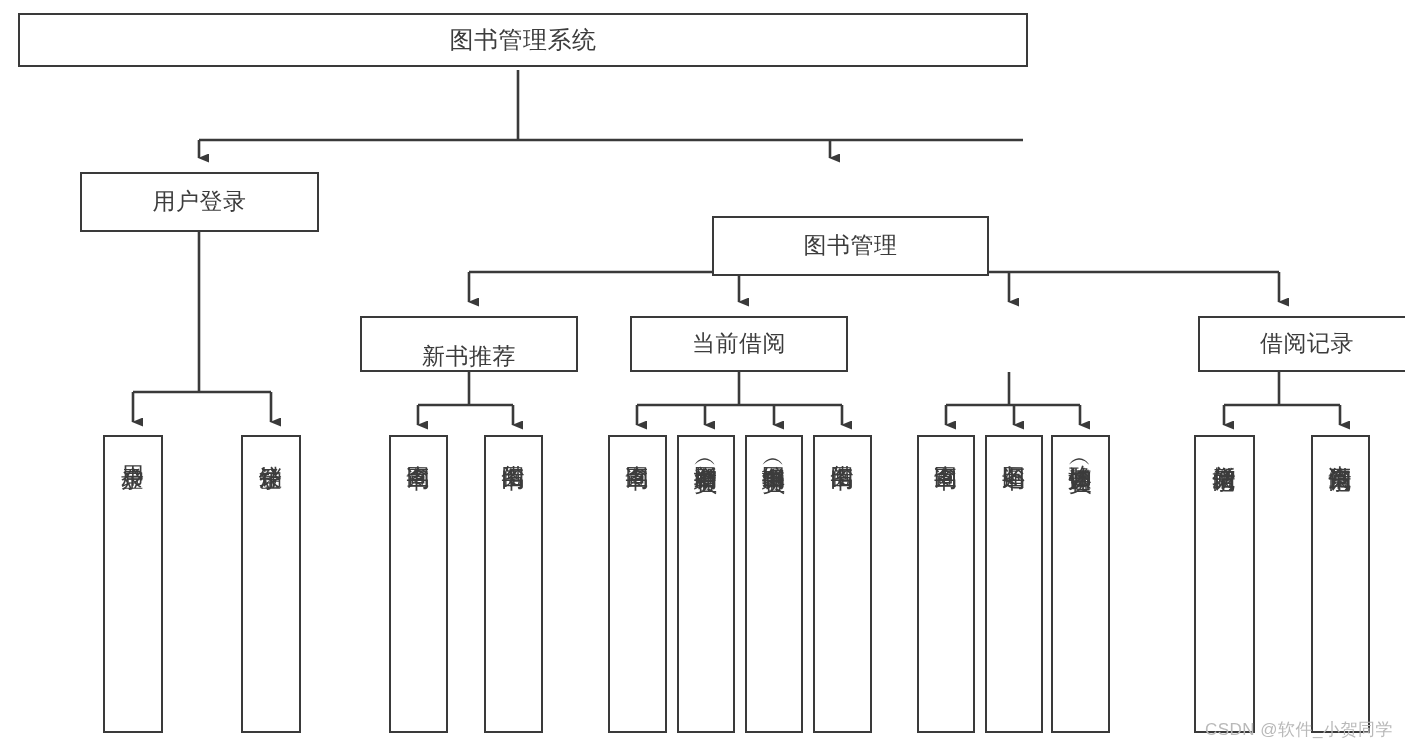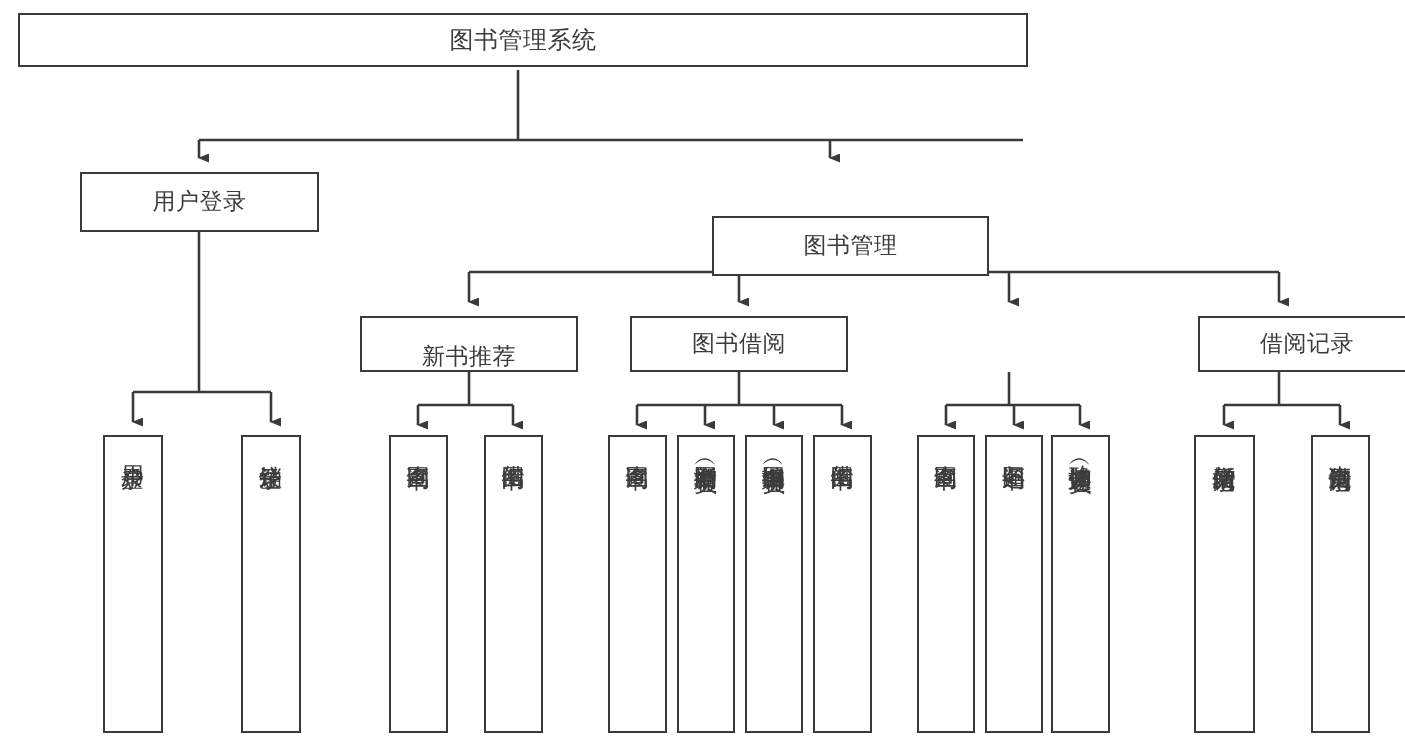--- a/index.html
+++ b/index.html
@@ -136,21 +136,21 @@
     <span class="node-label">用户登录</span>
   </div>
   <div class="node horizontal" style="left:712px; top:172px; width:277px; height:60px;margin-top:44px;">
     <span class="node-label">图书管理</span>
   </div>
 
   <div class="node horizontal" style="left:360px; top:316px; width:218px; height:56px;align-items:flex-end;">
     <span class="node-label">新书推荐</span>
   </div>
   <div class="node horizontal" style="left:630px; top:316px; width:218px; height:56px;">
-    <span class="node-label">图书借阅</span>
+    <span class="node-label">当前借阅</span>
   </div>
   <div class="node horizontal" style="left:1170px; top:316px; width:218px; height:56px;margin-left:28px;">
     <span class="node-label">借阅记录</span>
   </div>
 
   <div class="node vertical" style="left:103px; top:435px; width:60px; height:298px;">
     <span class="node-label">用户登录</span>
   </div>
   <div class="node vertical" style="left:241px; top:435px; width:60px; height:298px;">
     <span class="node-label">注销登录</span>
@@ -186,14 +186,15 @@
     <span class="node-label">确认归还（管理员）</span>
   </div>
 
   <div class="node vertical" style="left:1194px; top:435px; width:61px; height:298px;">
     <span class="node-label">新增借阅记录</span>
   </div>
   <div class="node vertical" style="left:1311px; top:435px; width:59px; height:298px;">
     <span class="node-label">查询借阅记录</span>
   </div>
 
+  <div class="watermark">CSDN @软件_小贺同学</div>
 
 </div>
 
 </body></html>

